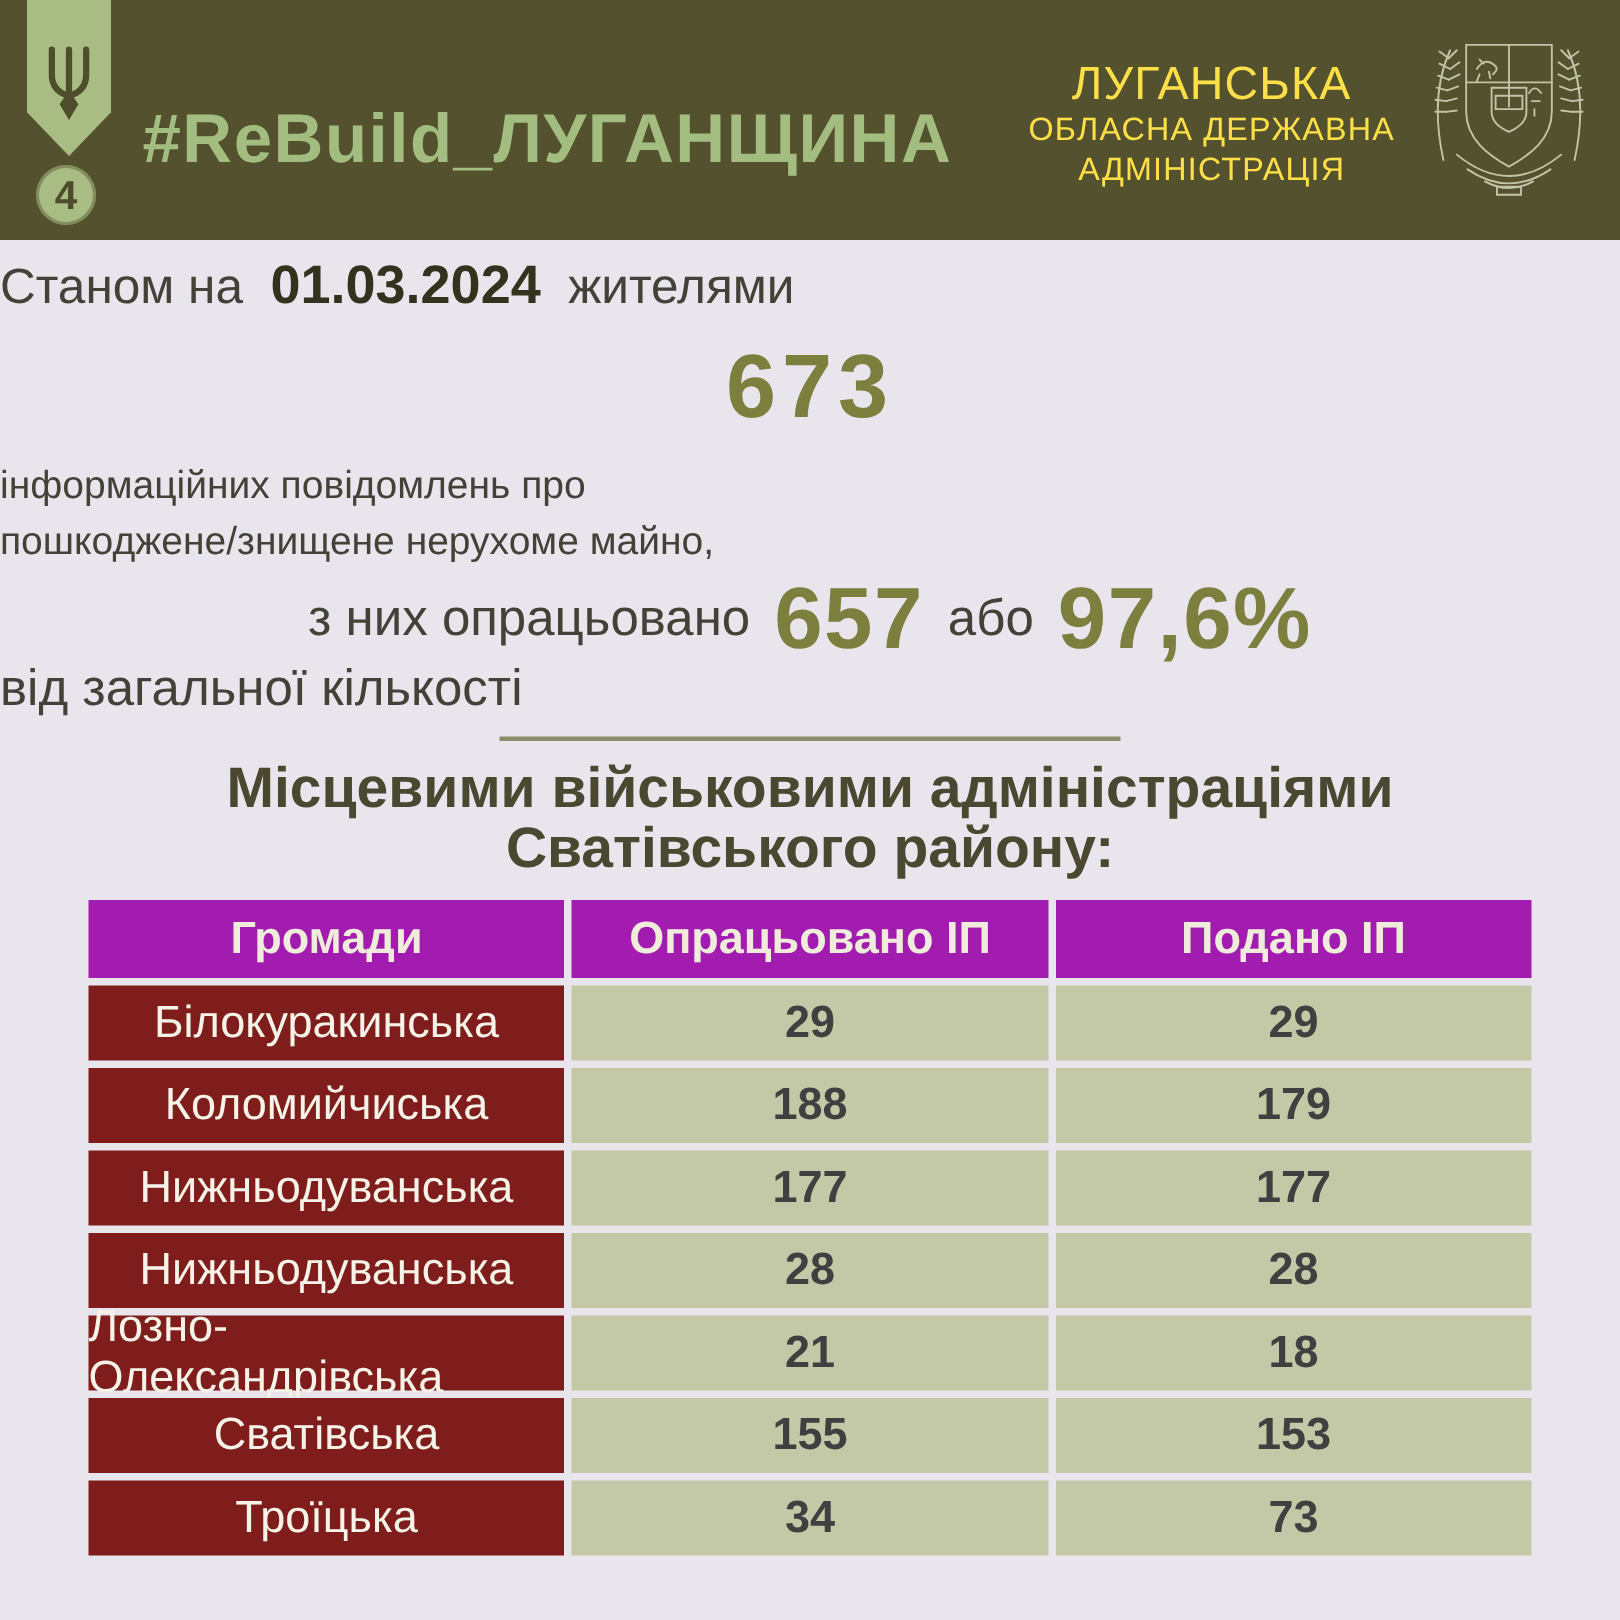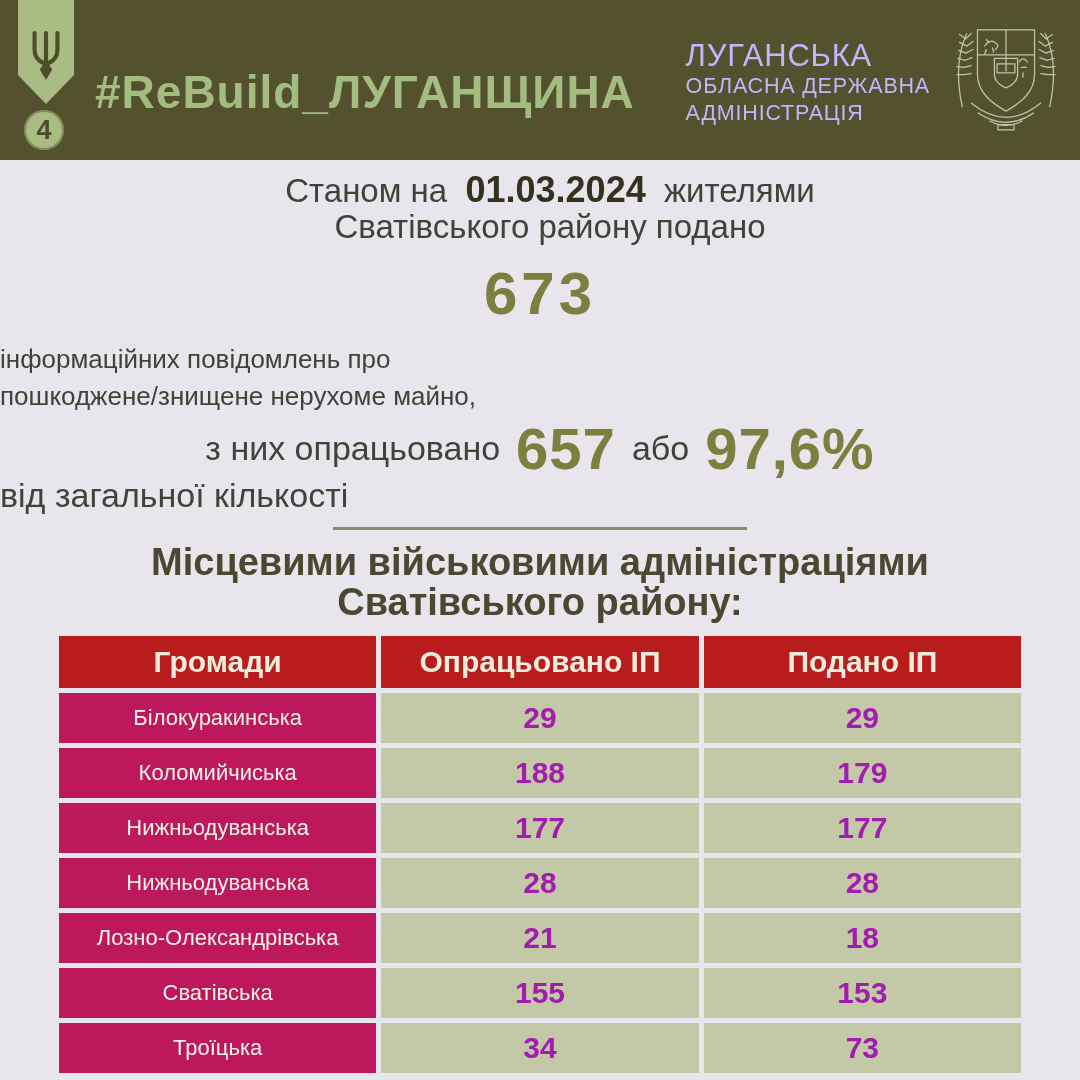--- a/index.html
+++ b/index.html
@@ -24,29 +24,29 @@
     box-shadow:inset 0 0 0 2px rgba(84,81,47,.45);
     display:flex;align-items:center;justify-content:center;
     font-size:27px;font-weight:700;color:#4c4b2c;
   }
   .hashtag{
     position:absolute;left:95px;top:12px;height:160px;
     display:flex;align-items:center;
     font-size:46px;font-weight:700;letter-spacing:1px;color:#a3bd80;
   }
   .org{
-    position:absolute;right:150px;top:38px;text-align:left;
-    color:#c4b5fd;letter-spacing:.8px;
+    position:absolute;right:150px;top:38px;text-align:center;
+    color:#fde047;letter-spacing:.8px;
   }
   .org .l1{font-size:31px;font-weight:500;line-height:35px;}
   .org .l2,.org .l3{font-size:21.5px;font-weight:500;line-height:27px;}
   .emblem{position:absolute;right:16px;top:14px;}
   
   .content{padding-top:12px;}
-  .line{ text-align:center;font-size:33px;line-height:36px;color:#434238;padding-left:20px;}
+  .line{ text-align:left;font-size:33px;line-height:36px;color:#434238;}
   .line .date{font-weight:800;font-size:36px;color:#33321f;}
   .big-number{
     text-align:center;font-size:60px;line-height:90px;font-weight:800;
     color:#7c7f3e;letter-spacing:4px;margin:4px 0 2px;
   }
   .desc{text-align:left;font-size:26px;line-height:37px;color:#434238;}
   .processed{
     display:flex;justify-content:center;align-items:center;gap:16px;
     height:58px;margin-top:4px;
   }
@@ -57,23 +57,23 @@
   .heading{
     text-align:center;font-size:38px;line-height:40px;font-weight:800;
     color:#4a4830;
   }
   
   .table{
     width:962px;margin:14px auto 0;
     display:grid;grid-template-columns:1fr 1fr 1fr;gap:5px;
   }
   .cell{height:50px;display:flex;align-items:center;justify-content:center;}
-  .th{background:#b91c1c;color:#efecdc;font-size:30px;font-weight:600;height:52px;}
-  .name{background:#be185d;color:#f5f3e7;font-size:22px;font-weight:500;}
-  .val{background:#c3c8a6;color:#a21caf;font-size:30px;font-weight:800;}
+  .th{background:#a21caf;color:#efecdc;font-size:30px;font-weight:600;height:52px;}
+  .name{background:#7f1d1d;color:#f5f3e7;font-size:30px;font-weight:500;}
+  .val{background:#c3c8a6;color:#404040;font-size:30px;font-weight:800;}
 </style>
 </head>
 <body>
 
 <div class="banner">
   <div class="pennant">
     <svg width="38" height="52" viewBox="0 0 36 50">
       <g stroke="#4e4d2c" stroke-width="4" fill="none" stroke-linecap="round">
         <path d="M18 3 V31"></path>
         <path d="M7 3 V19 C7 26 11 30 16 32"></path>
@@ -122,21 +122,20 @@
   </svg>
 </div>
 
 <div class="content">
 
   <div class="line">
     <span>Станом на</span>&nbsp;
     <span class="date">01.03.2024</span>&nbsp;
     <span>жителями</span>
   </div>
-  <div class="line">Сватівського району подано</div>
 
   <div class="big-number">673</div>
 
   <div class="desc">інформаційних повідомлень про</div>
   <div class="desc">пошкоджене/знищене нерухоме майно,</div>
 
   <div class="processed">
     <span class="txt">з них опрацьовано</span>
     <span class="num">657</span>
     <span class="txt">або</span>

